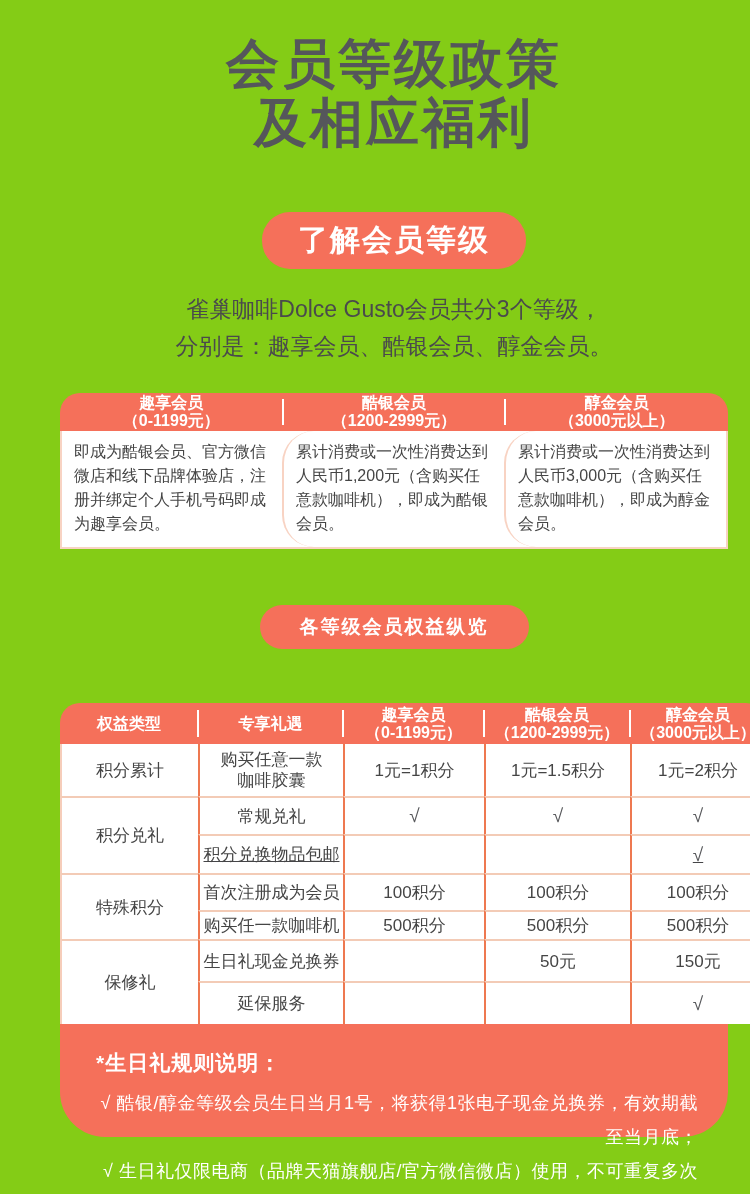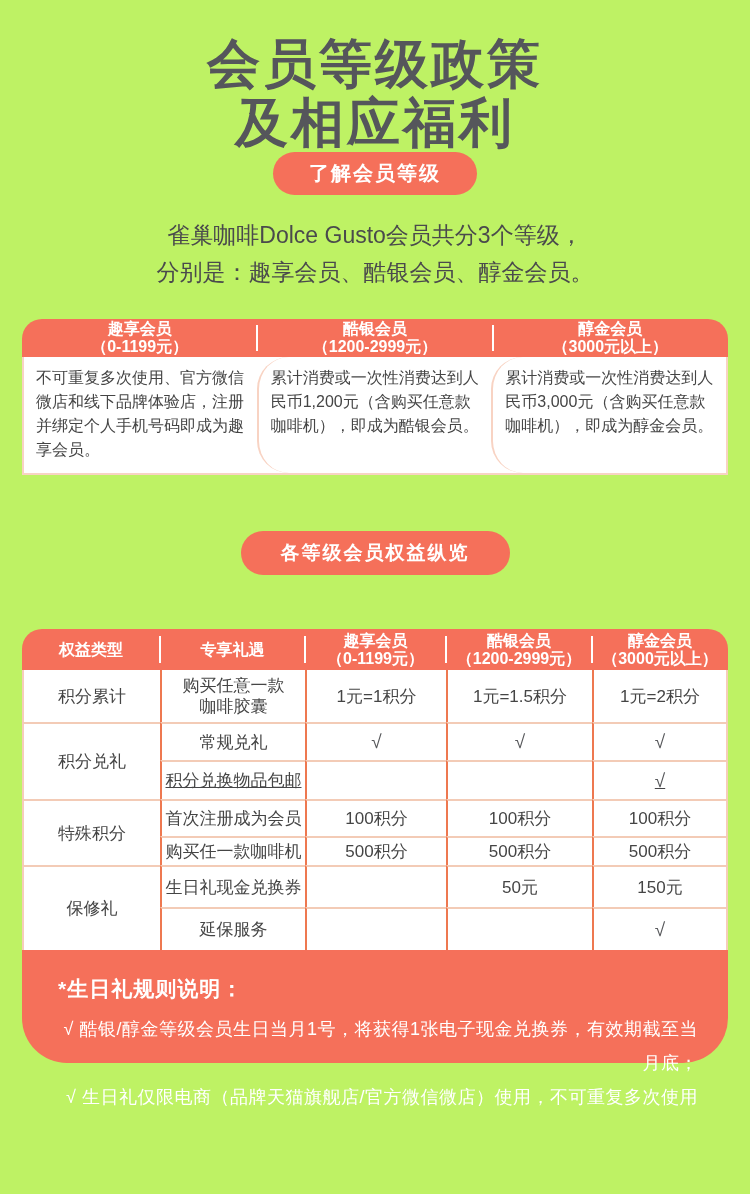--- a/index.html
+++ b/index.html
@@ -12,36 +12,36 @@
     --title:#55565b;
   }
   *{margin:0;padding:0;box-sizing:border-box;}
   html,body{background:#fff;}
   body{
     width:750px;
     font-family:"Liberation Sans","DejaVu Sans",sans-serif;
     color:var(--text);
   }
   .page{
-    width:750px;height:1194px;background:#bef264;
-    position:relative;overflow:hidden;
+    width:750px;height:1194px;background:#84cc16;
+    position:relative;overflow:hidden;padding-left:38px;
   }
   
   .title{
     margin-top:34px;text-align:center;
     font-size:53px;line-height:59px;font-weight:900;
     color:var(--title);letter-spacing:3px;
   }
   
   .pill{
     background:var(--orange);color:#fff;font-weight:bold;
     width:max-content;margin-left:auto;margin-right:auto;
     border-radius:28px;text-align:center;letter-spacing:2px;
   }
-  .pill-sm{font-size:20px;padding:8px 36px;}
+  .pill-sm{margin-top:60px;font-size:30px;padding:8px 36px;}
   .pill-lg{margin-top:56px;font-size:19px;padding:9px 40px;}
   
   .intro{
     margin-top:22px;text-align:center;
     font-size:23px;line-height:37px;color:#4a4a4c;
   }
   
   .levels-table{margin:28px 22px 0;}
   .lt-header{
     display:flex;background:var(--orange);
@@ -129,21 +129,21 @@
       <div class="lt-hcell">
         <div>酷银会员</div>
         <div>（1200-2999元）</div>
       </div>
       <div class="lt-hcell">
         <div>醇金会员</div>
         <div>（3000元以上）</div>
       </div>
     </div>
     <div class="lt-body">
-      <div class="lt-bcell">不可重复多次使用、官方微信微店和线下品牌体验店，注册并绑定个人手机号码即成为趣享会员。</div>
+      <div class="lt-bcell">即成为酷银会员、官方微信微店和线下品牌体验店，注册并绑定个人手机号码即成为趣享会员。</div>
       <div class="lt-bcell">累计消费或一次性消费达到人民币1,200元（含购买任意款咖啡机），即成为酷银会员。</div>
       <div class="lt-bcell">累计消费或一次性消费达到人民币3,000元（含购买任意款咖啡机），即成为醇金会员。</div>
     </div>
   </div>
 
   <div class="pill pill-lg">各等级会员权益纵览</div>
 
   <div class="benefits-wrap">
     <table class="benefits">
       <colgroup>

